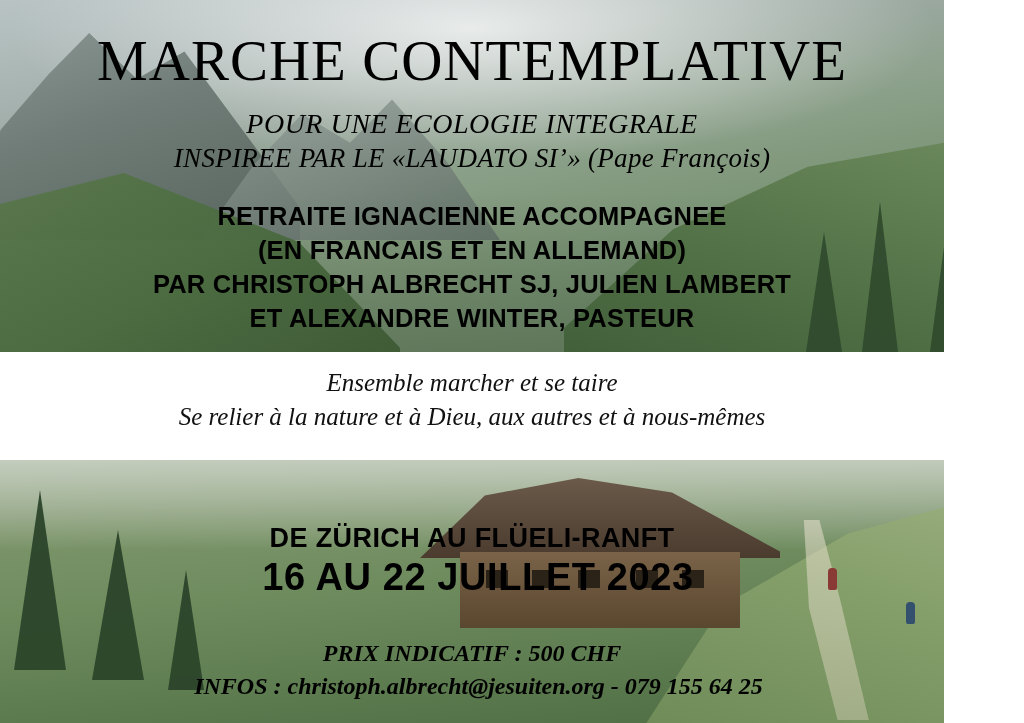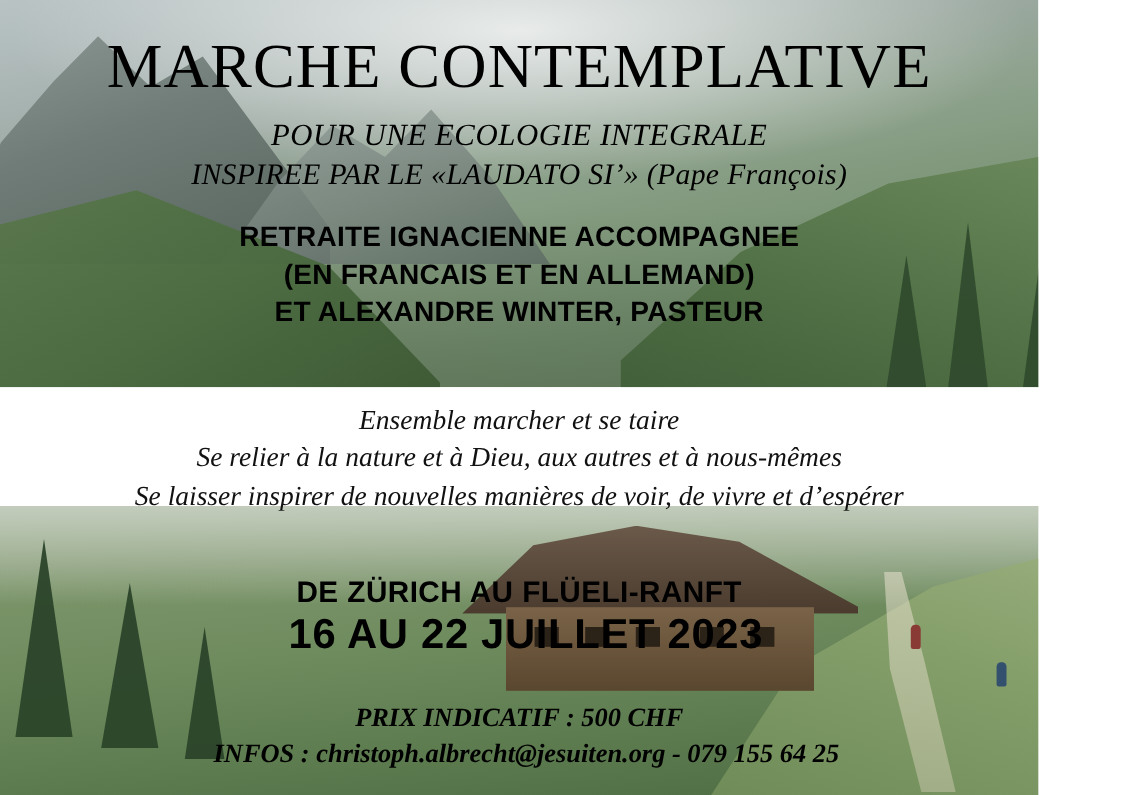--- a/index.html
+++ b/index.html
@@ -276,27 +276,27 @@
   </div>
 
   <div class="text-layer title">MARCHE CONTEMPLATIVE</div>
 
   <div class="text-layer subtitle1">POUR UNE ECOLOGIE INTEGRALE</div>
   <div class="text-layer subtitle2">INSPIREE PAR LE «LAUDATO SI’» (Pape François)</div>
 
   <div class="text-layer retreat">
     <span class="line">RETRAITE IGNACIENNE ACCOMPAGNEE</span>
     <span class="line">(EN FRANCAIS ET EN ALLEMAND)</span>
+    <span class="line">PAR  CHRISTOPH ALBRECHT SJ, JULIEN LAMBERT</span>
     <span class="line">ET ALEXANDRE WINTER, PASTEUR</span>
   </div>
 
   <div class="text-layer quote">
     <span class="line">Ensemble marcher et se taire</span>
     <span class="line">Se relier à la nature et à Dieu, aux autres et à nous-mêmes</span>
-    <span class="line">Se laisser inspirer de nouvelles manières de voir, de vivre et d’espérer</span>
   </div>
 
   <div class="text-layer place">DE ZÜRICH AU FLÜELI-RANFT</div>
   <div class="text-layer dates">16 AU 22 JUILLET 2023</div>
 
   <div class="text-layer price">PRIX INDICATIF : 500 CHF</div>
   <div class="text-layer infos">INFOS : christoph.albrecht@jesuiten.org - 079 155 64 25</div>
 
 </div>
 

